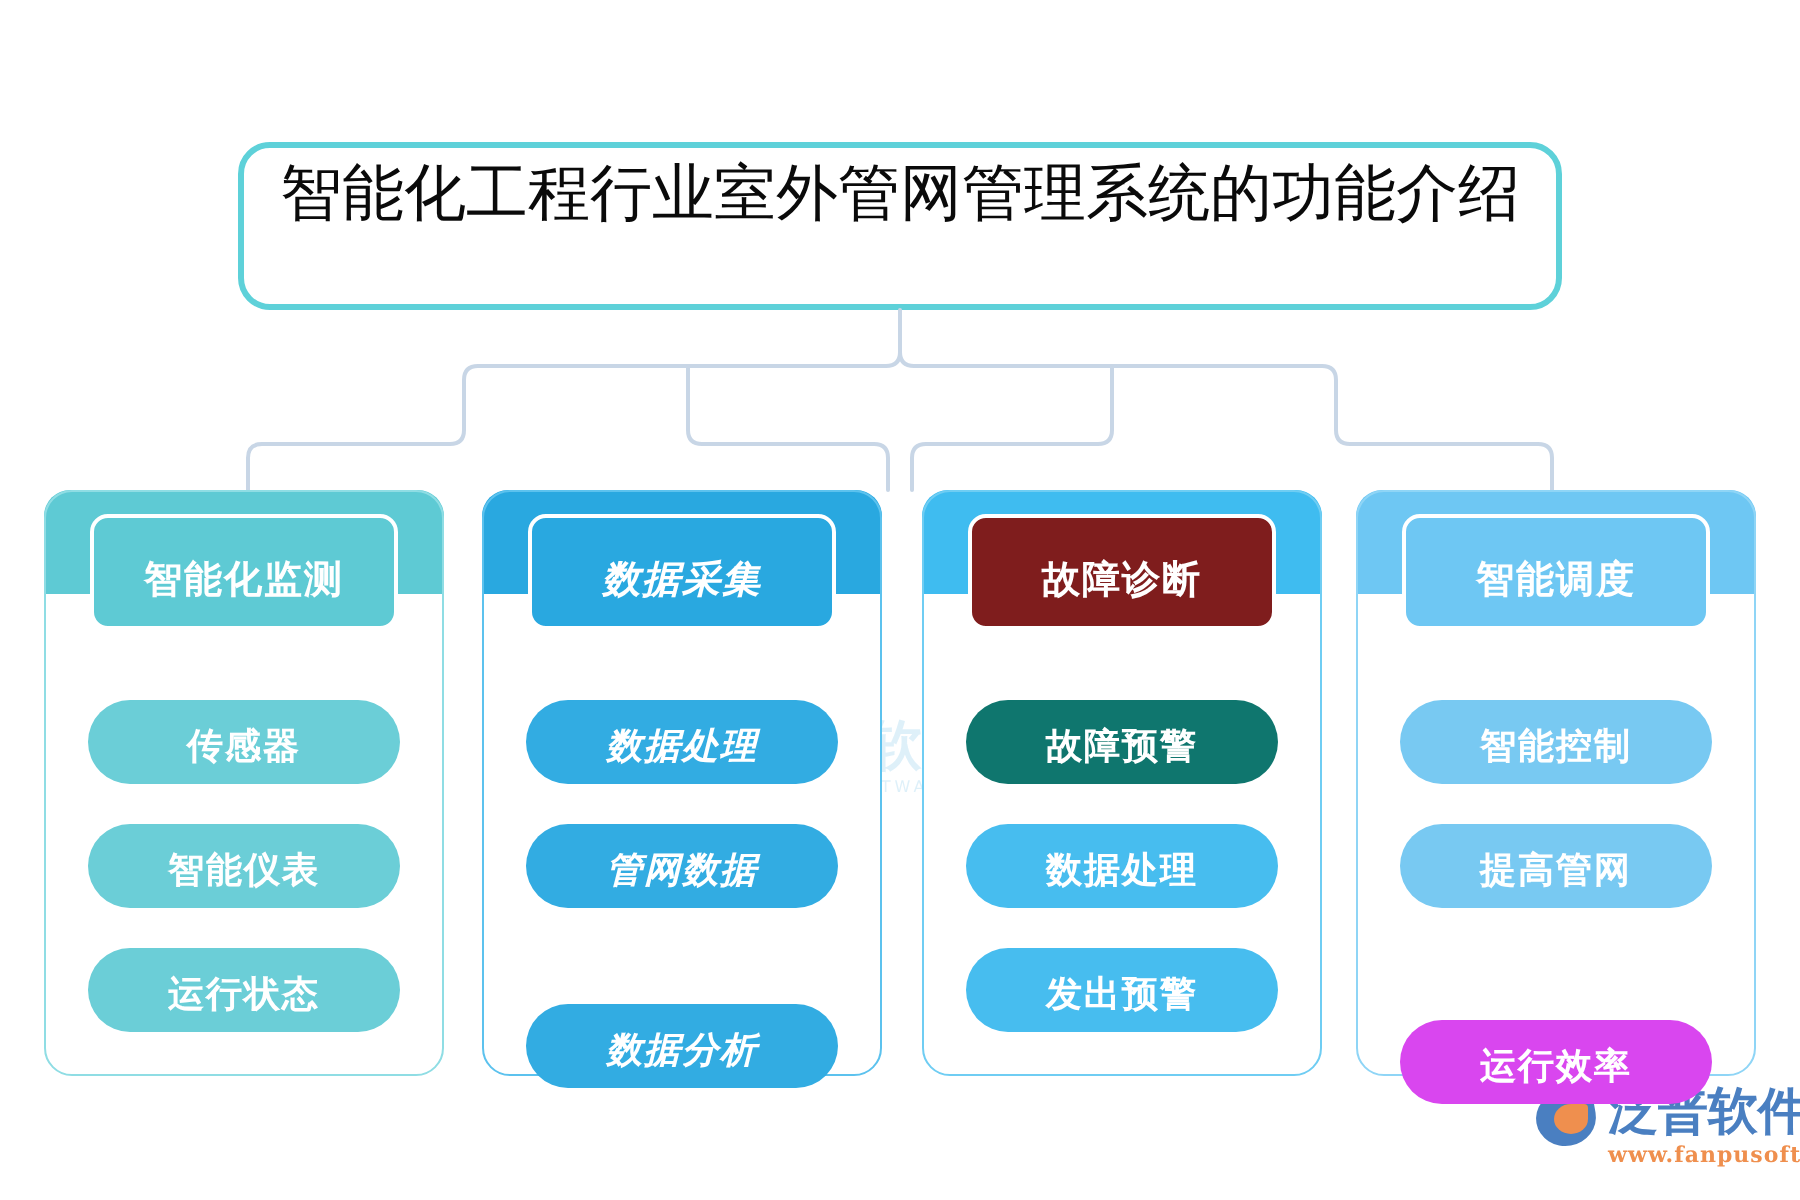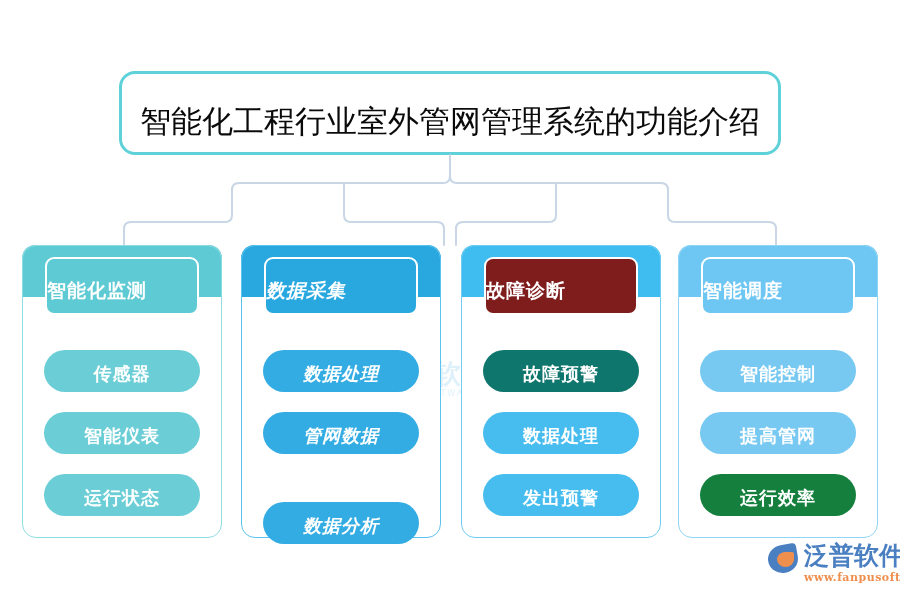--- a/index.html
+++ b/index.html
@@ -82,21 +82,20 @@
     position: absolute;
     left: 119px;
     top: 71px;
     width: 662px;
     height: 84px;
     box-sizing: border-box;
     background: #ffffff;
     border: 3px solid #5ed1d9;
     border-radius: 16px;
     display: flex;
-    align-items: center;
     justify-content: center;
   }
   .title-text {
     font-size: 31px;
     color: #0a0a0a;
     font-family: "DejaVu Serif", "Liberation Serif", serif;
     letter-spacing: 0px;
     white-space: nowrap;
     line-height: 1;
     transform: translateY(8px);
@@ -142,21 +141,21 @@
     position: absolute;
     left: 23px;
     top: 12px;
     width: 154px;
     height: 58px;
     box-sizing: border-box;
     border: 2px solid #ffffff;
     border-radius: 9px;
     display: flex;
     align-items: center;
-    justify-content: flex-start;
+    justify-content: center;
     z-index: 3;
   }
   .col-head span {
     font-size: 19px;
     color: #ffffff;
     font-family: "DejaVu Serif", "Liberation Serif", serif;
     font-weight: bold;
     letter-spacing: 1px;
     line-height: 1;
     transform: translateY(4px);
@@ -331,21 +330,21 @@
     <div class="col-body" style="border-color: rgb(143, 213, 246);"></div>
     <div class="col-head" style="background: rgb(110, 199, 243);">
       <span>智能调度</span>
     </div>
     <div class="pill p0" style="background: rgb(120, 201, 242);">
       <span>智能控制</span>
     </div>
     <div class="pill p1" style="background: rgb(120, 201, 242);">
       <span>提高管网</span>
     </div>
-    <div class="pill p2" style="background: #15803d;">
+    <div class="pill p2" style="background: #d946ef; margin-top: 36px;">
       <span>运行效率</span>
     </div>
   </div>
 
   <div class="logo">
     <div class="logo-mark"></div>
     <div class="logo-txt">
       <div class="logo-cn">泛普软件</div>
       <div class="logo-en">www.fanpusoft.com</div>
     </div>

